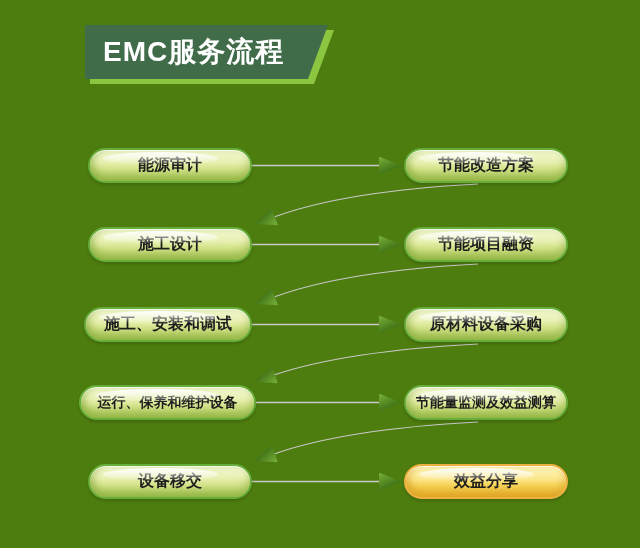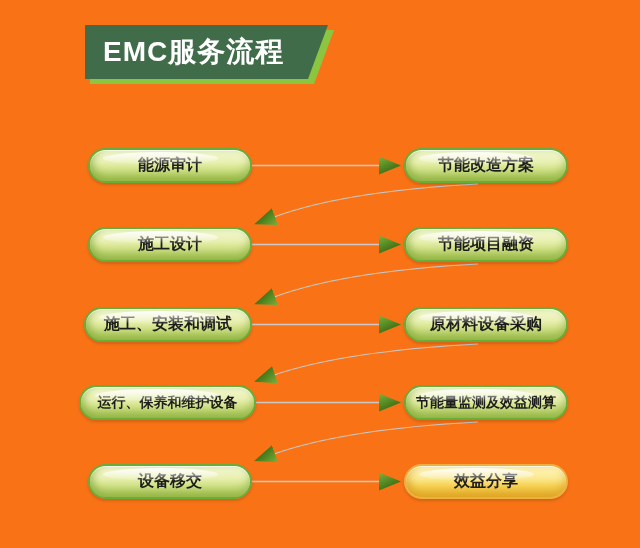--- a/index.html
+++ b/index.html
@@ -1,16 +1,16 @@
 <!DOCTYPE html>
 <html><head>
 <meta charset="utf-8">
 <style>
   html,body{margin:0;padding:0;background:#fff;font-family:"Liberation Sans",sans-serif;}
-  .canvas{position:relative;width:640px;height:548px;background:#f97316;overflow:hidden;}
+  .canvas{position:relative;width:640px;height:548px;background:#4d7c0f;overflow:hidden;}
 
   
   .banner-accent{
     position:absolute;left:90px;top:30px;width:244px;height:54px;
     background:#8cc640;
     clip-path:polygon(0 0,100% 0,calc(100% - 20px) 100%,0 100%);
   }
   .banner-main{
     position:absolute;left:85px;top:25px;width:243px;height:54px;
     background:#406c4a;

